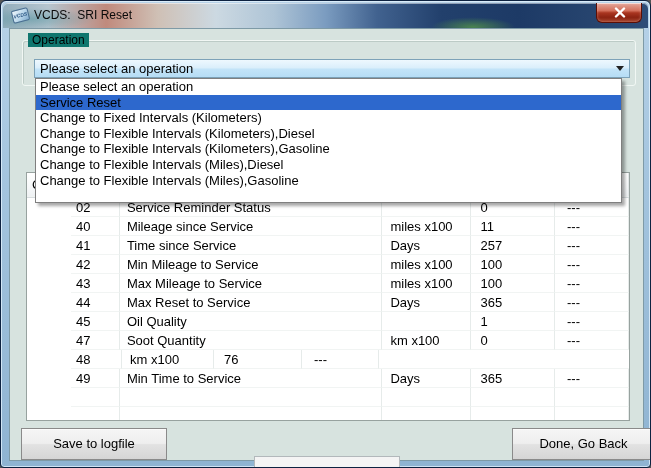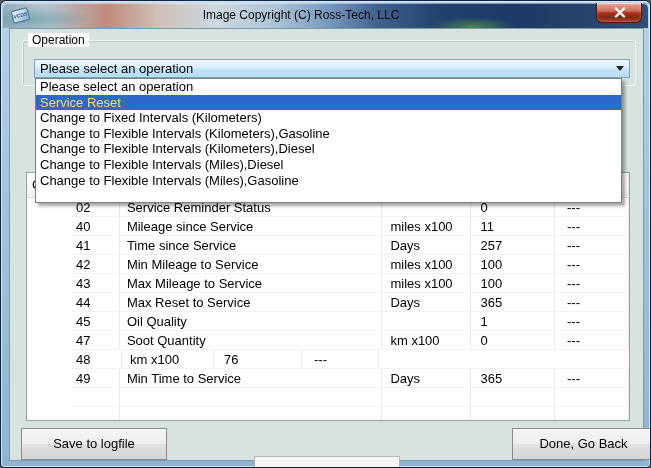--- a/index.html
+++ b/index.html
@@ -57,21 +57,21 @@
     border:1px solid #7e9aa6;
   }
   
   .groupbox {
     position:absolute; left:12px; top:11px; width:614px; height:46px;
     border:1px solid #f1f7f4; border-radius:3px;
     box-shadow:inset 1px 1px 0 rgba(125,150,142,.3);
   }
   .groupbox-label {
     position:absolute; left:18px; top:4px; padding:0 4px;
-    background:#ffffff; font-size:12px; color:#000;
+    background:#0f766e; font-size:12px; color:#000;
   }
   
   .combobox {
     position:absolute; left:24px; top:30px; width:596px; height:19px;
     border:1px solid #7da2b8;
     background:linear-gradient(180deg,#eef8fe 0%,#d9eefb 48%,#c3e4f8 52%,#b6ddf5 100%);
     font-size:13px; color:#000; line-height:17px; padding-left:5px;
     cursor:pointer;
   }
   .combo-arrow {
@@ -83,21 +83,21 @@
   .dropdown {
     position:absolute; left:25px; top:49px; width:587px; height:125px;
     background:#fff; border:1px solid #7f7f7f;
     box-shadow:3px 3px 3px rgba(0,0,0,.35);
     z-index:40; overflow:hidden;
   }
   .dropdown-item {
     height:15.6px; line-height:15.6px; font-size:13px; color:#000;
     padding-left:4px; white-space:nowrap; cursor:pointer;
   }
-  .dropdown-item.selected { background:#2d68cd; color:#fde047; }
+  .dropdown-item.selected { background:#2d68cd; color:#000000; }
   
   .datatable {
     position:absolute; left:16px; top:143px; width:604px; height:249px;
     background:#fff; border:1px solid #97a29f; overflow:hidden;
   }
   .t-header {
     display:flex; height:25px;
     background:linear-gradient(180deg,#ffffff 0%,#f6f8f9 60%,#eef1f3 100%);
     border-bottom:1px solid #d6dcdf;
     font-size:13px; color:#000;
@@ -131,21 +131,21 @@
   }
   .btn-done { left:502px; width:143px; }
 </style>
 </head>
 <body>
 
 <div class="window">
 
   <div class="titlebar">
     <div class="titlebar-icon">VCDS</div>
-    <div class="titlebar-copyright">Image Copyright (C) Ross-Tech, LLC</div>
+    <div class="titlebar-text">VCDS:  SRI Reset</div>
     <div class="close-btn">
       <span>
         <svg width="12" height="11" viewBox="0 0 12 11">
           <line x1="2" y1="1.5" x2="10" y2="9.5" stroke="#ffffff" stroke-width="2.4" stroke-linecap="round"></line>
           <line x1="10" y1="1.5" x2="2" y2="9.5" stroke="#ffffff" stroke-width="2.4" stroke-linecap="round"></line>
         </svg>
       </span>
     </div>
   </div>
 
@@ -156,22 +156,22 @@
 
     <div class="combobox">
       <span>Please select an operation</span>
       <span class="combo-arrow"></span>
     </div>
 
     <div class="dropdown">
       <div class="dropdown-item">Please select an operation</div>
       <div class="dropdown-item selected">Service Reset</div>
       <div class="dropdown-item">Change to Fixed Intervals (Kilometers)</div>
+      <div class="dropdown-item">Change to Flexible Intervals (Kilometers),Diesel</div>
       <div class="dropdown-item">Change to Flexible Intervals (Kilometers),Gasoline</div>
-      <div class="dropdown-item">Change to Flexible Intervals (Kilometers),Diesel</div>
       <div class="dropdown-item">Change to Flexible Intervals (Miles),Diesel</div>
       <div class="dropdown-item">Change to Flexible Intervals (Miles),Gasoline</div>
     </div>
 
     <div class="datatable">
       <div class="t-header">
         <div class="t-cell c-ch">Ch</div>
         <div class="t-cell c-name"></div>
         <div class="t-cell c-units"></div>
         <div class="t-cell c-value"></div>

